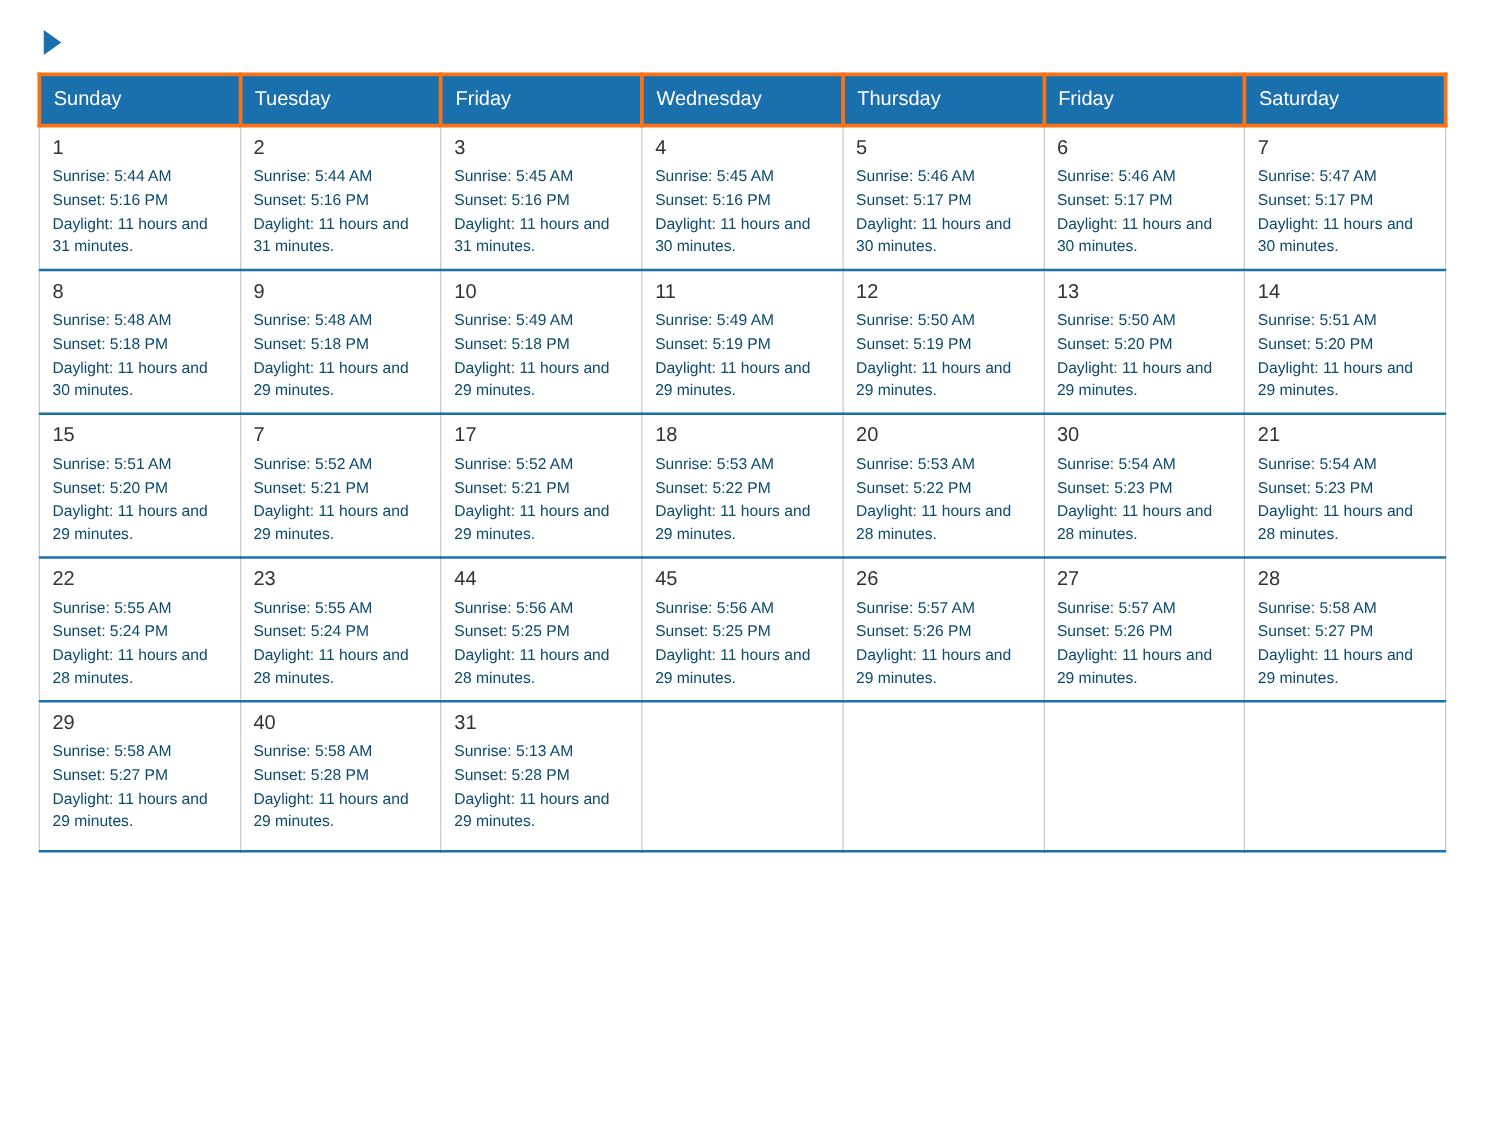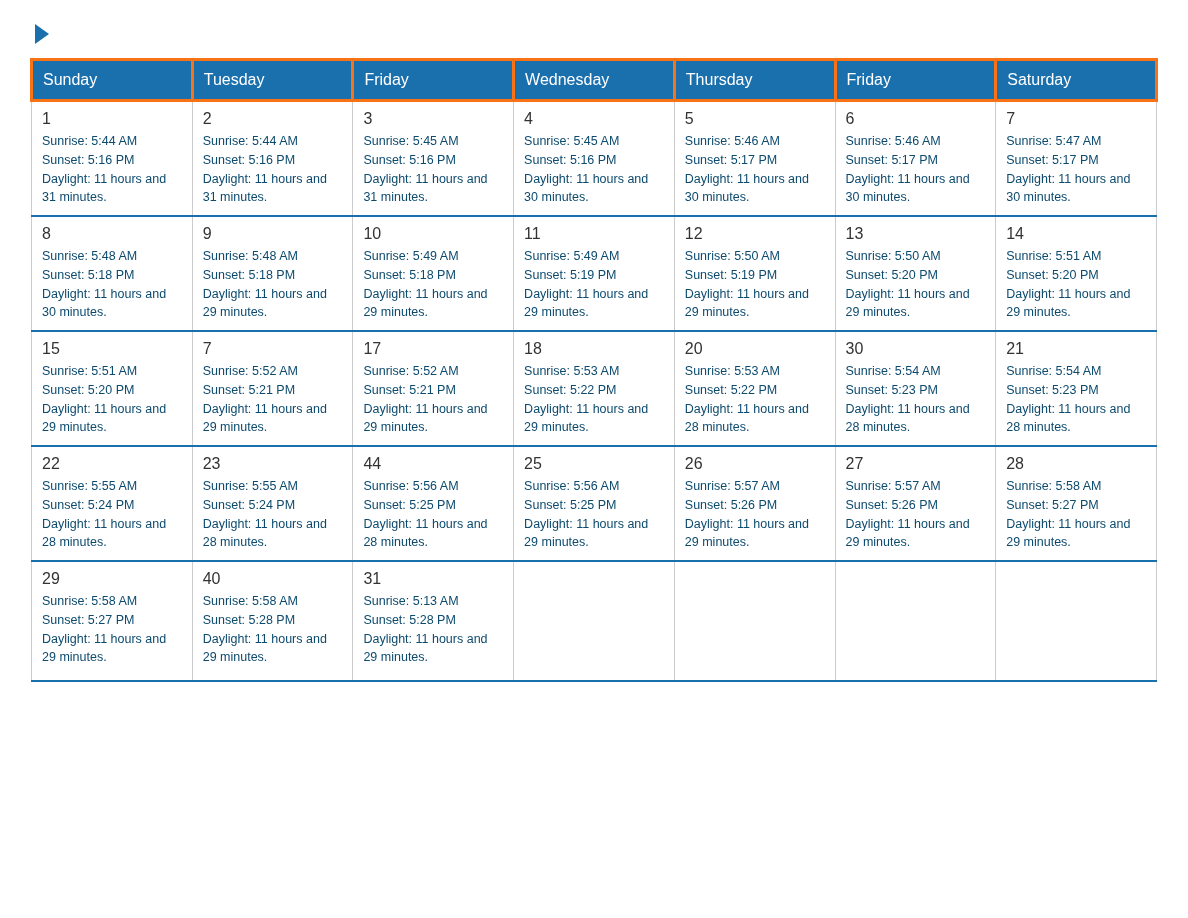--- a/index.html
+++ b/index.html
@@ -326,21 +326,21 @@
       </td>
         <td>
         <span class="day-number">44</span>
         <div class="day-info">
           <span>Sunrise: 5:56 AM</span><br>
           <span>Sunset: 5:25 PM</span><br>
           <span>Daylight: 11 hours and 28 minutes.</span>
         </div>
       </td>
         <td>
-        <span class="day-number">25</span>
+        <span class="day-number">45</span>
         <div class="day-info">
           <span>Sunrise: 5:56 AM</span><br>
           <span>Sunset: 5:25 PM</span><br>
           <span>Daylight: 11 hours and 29 minutes.</span>
         </div>
       </td>
         <td>
         <span class="day-number">26</span>
         <div class="day-info">
           <span>Sunrise: 5:57 AM</span><br>

